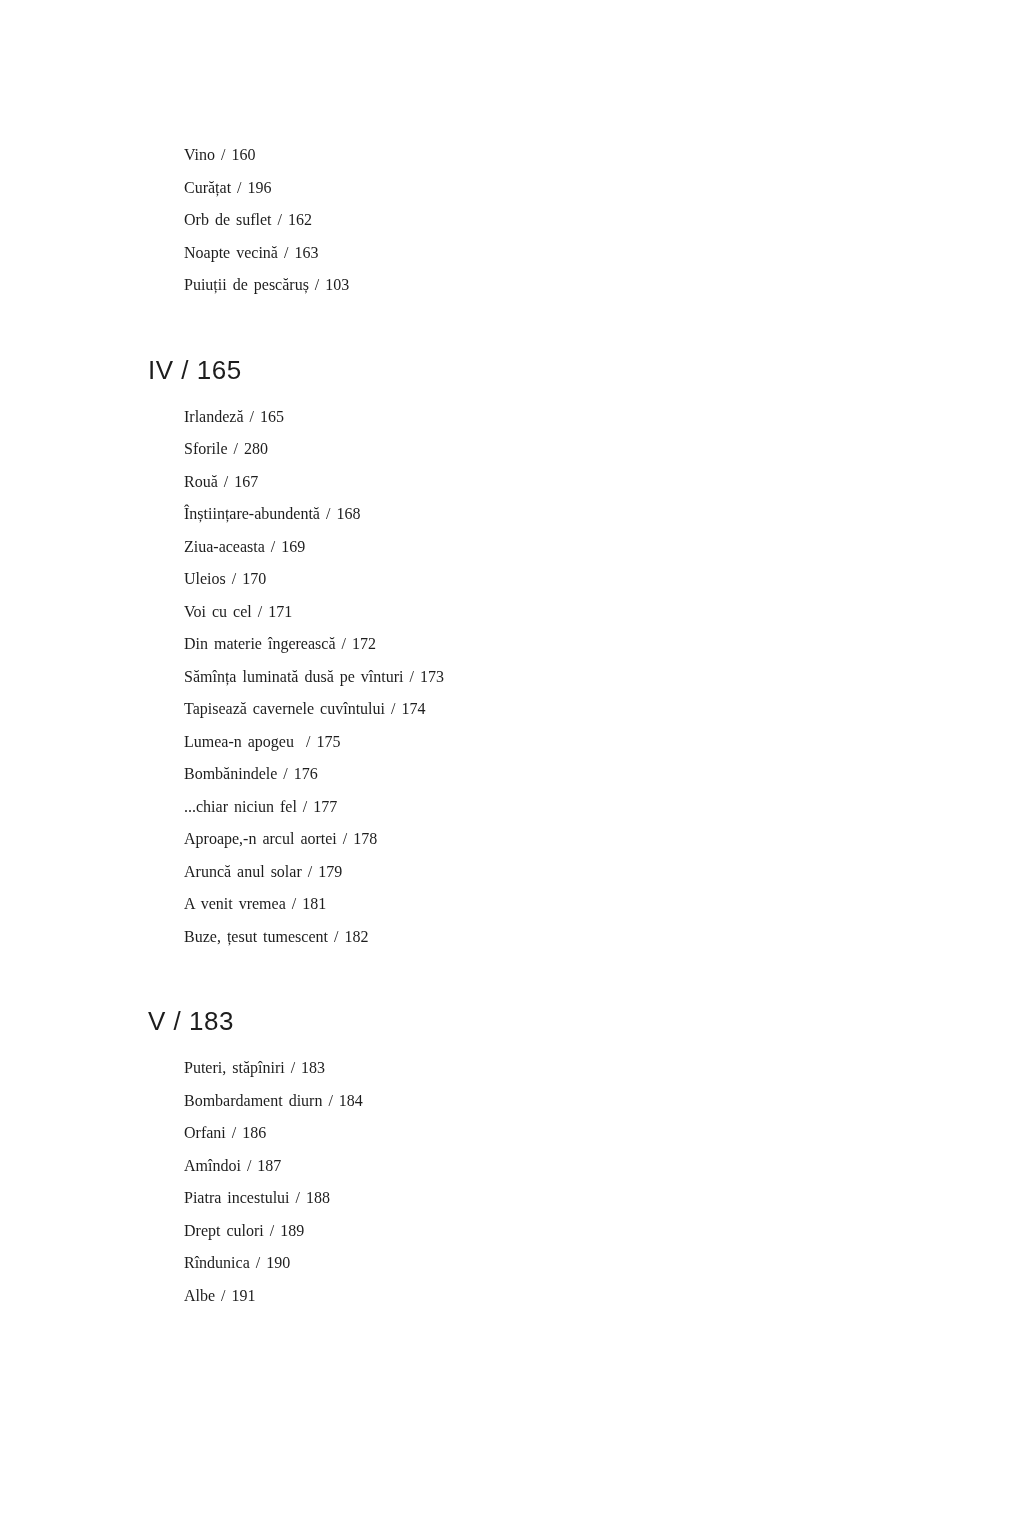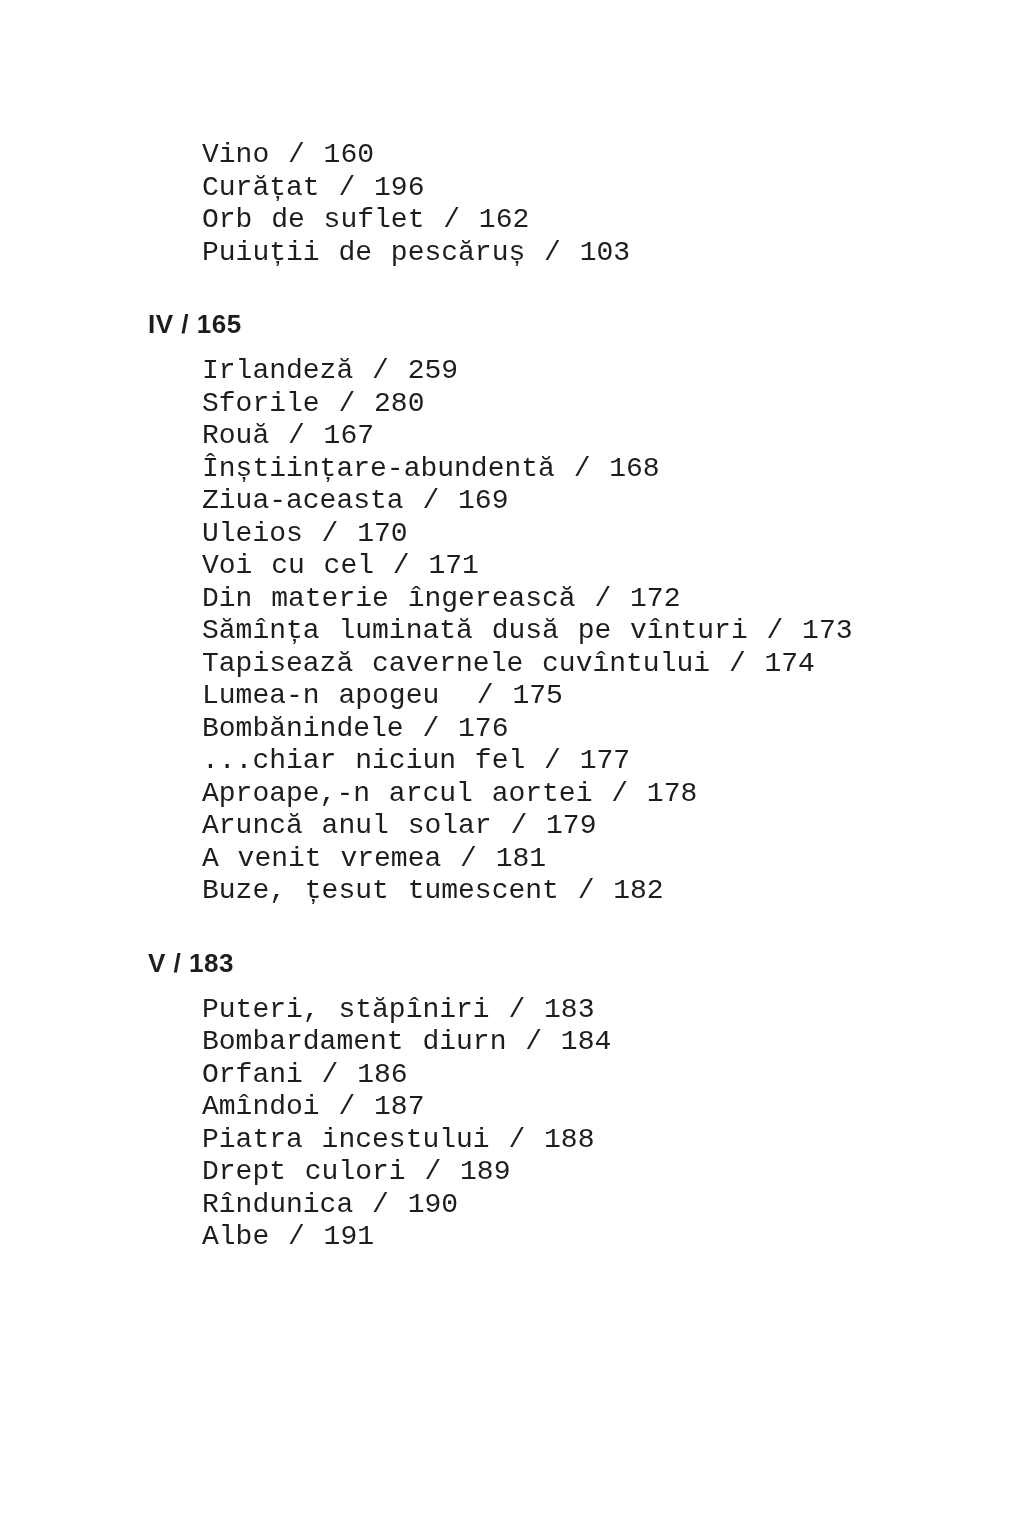--- a/index.html
+++ b/index.html
@@ -18,54 +18,55 @@
     position: absolute;
     left: 148px;
     top: 139px;
     right: 40px;
     color: #1d1d1d;
   }
   .section-heading {
     font-family: "Liberation Sans", sans-serif;
     font-size: 26px;
     line-height: 33px;
-    font-weight: 700;
+    font-weight: 400;
     letter-spacing: 0.5px;
-    margin-top: 39px;
+    margin-top: 52px;
     margin-bottom: 14px;
     color: #1d1d1d;
     white-space: pre-wrap;
   }
   .entries {
     margin: 0;
     padding: 0;
   }
   .entry {
-    font-family: Liberation Mono, monospace;
-    font-size: 28px;
+    font-family: Liberation Serif, serif;
+    font-size: 16px;
     line-height: 32.5px;
-    margin-left: 54px;
+    margin-left: 36px;
     color: #1d1d1d;
     white-space: pre-wrap;
     word-spacing: 2px;
   }
 </style>
 </head>
 <body>
 
 <main class="page" style="color: rgb(29, 29, 29);">
     <div class="entries">
       <div class="entry">Vino / 160</div>
       <div class="entry">Curățat / 196</div>
       <div class="entry">Orb de suflet / 162</div>
+      <div class="entry">Noapte vecină / 163</div>
       <div class="entry">Puiuții de pescăruș / 103</div>
     </div>
     <div class="section-heading">IV / 165</div>
     <div class="entries">
-      <div class="entry">Irlandeză / 259</div>
+      <div class="entry">Irlandeză / 165</div>
       <div class="entry">Sforile / 280</div>
       <div class="entry">Rouă / 167</div>
       <div class="entry">Înștiințare-abundentă / 168</div>
       <div class="entry">Ziua-aceasta / 169</div>
       <div class="entry">Uleios / 170</div>
       <div class="entry">Voi cu cel / 171</div>
       <div class="entry">Din materie îngerească / 172</div>
       <div class="entry">Sămînța luminată dusă pe vînturi / 173</div>
       <div class="entry">Tapisează cavernele cuvîntului / 174</div>
       <div class="entry">Lumea-n apogeu  / 175</div>

